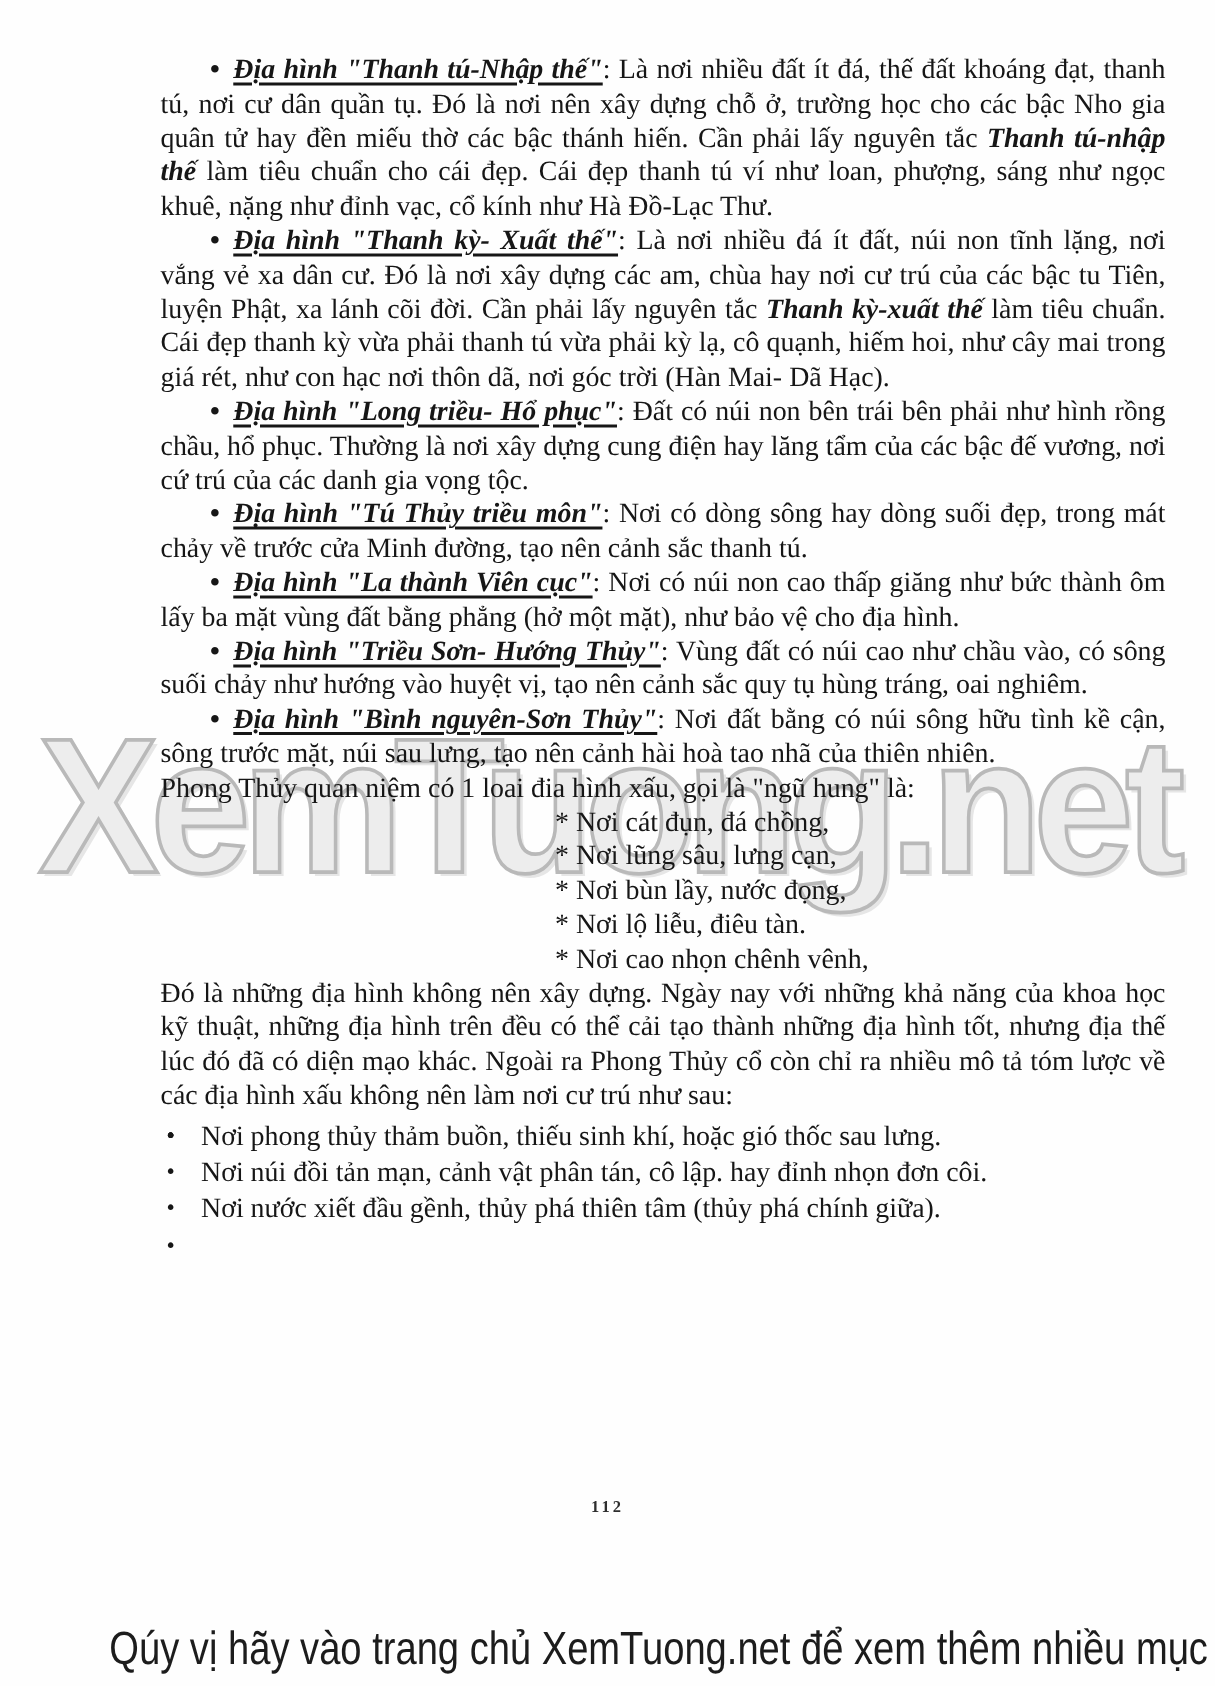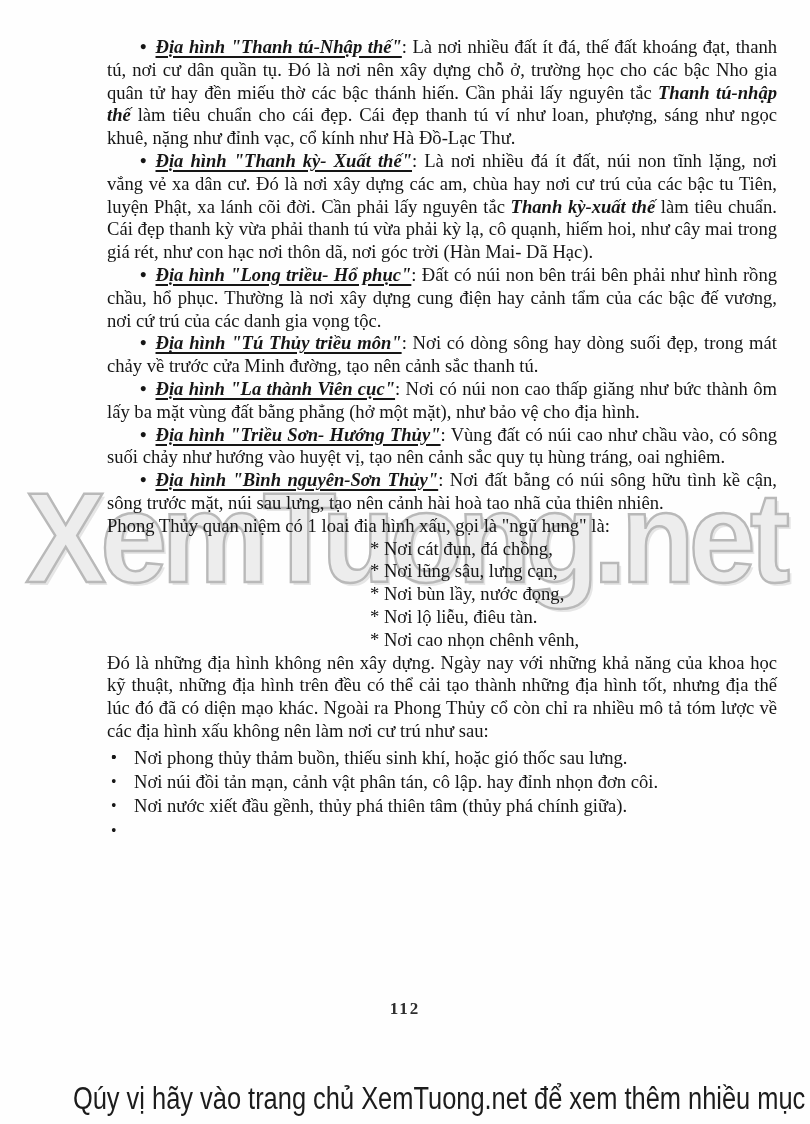--- a/index.html
+++ b/index.html
@@ -88,21 +88,21 @@
     top: 0;
     font-size: 0.85em;
   }
   
   .page-number {
     position: absolute;
     top: 999px;
     left: 0;
     width: 100%;
     text-align: center;
-    font-size: 17px;
+    font-size: 11px;
     letter-spacing: 2px;
     font-weight: bold;
     color: #2e2e2e;
     z-index: 1;
   }
   
   .footer {
     position: absolute;
     bottom: 8px;
     left: 0;
@@ -124,21 +124,21 @@
 <div class="page">
 
   <div class="watermark">XemTuong.net</div>
 
   <div class="content">
 
     <p class="entry"><span class="bullet-marker">•</span><span class="entry-label">Địa hình "Thanh tú-Nhập thế"</span><span>: Là nơi nhiều đất ít đá, thế đất khoáng đạt, thanh tú, nơi cư dân quần tụ. Đó là nơi nên xây dựng chỗ ở, trường học cho các bậc Nho gia quân tử hay đền miếu thờ các bậc thánh hiến. Cần phải lấy nguyên tắc </span><span class="inline-em">Thanh tú-nhập thế</span><span> làm tiêu chuẩn cho cái đẹp. Cái đẹp thanh tú ví như loan, phượng, sáng như ngọc khuê, nặng như đỉnh vạc, cổ kính như Hà Đồ-Lạc Thư.</span></p>
 
     <p class="entry"><span class="bullet-marker">•</span><span class="entry-label">Địa hình "Thanh kỳ- Xuất thế"</span><span>: Là nơi nhiều đá ít đất, núi non tĩnh lặng, nơi vắng vẻ xa dân cư. Đó là nơi xây dựng các am, chùa hay nơi cư trú của các bậc tu Tiên, luyện Phật, xa lánh cõi đời. Cần phải lấy nguyên tắc </span><span class="inline-em">Thanh kỳ-xuất thế</span><span> làm tiêu chuẩn. Cái đẹp thanh kỳ vừa phải thanh tú vừa phải kỳ lạ, cô quạnh, hiếm hoi, như cây mai trong giá rét, như con hạc nơi thôn dã, nơi góc trời (Hàn Mai- Dã Hạc).</span></p>
 
-    <p class="entry"><span class="bullet-marker">•</span><span class="entry-label">Địa hình "Long triều- Hổ phục"</span><span>:  Đất có núi non bên trái bên phải như hình rồng chầu, hổ phục. Thường là nơi xây dựng cung điện hay cảnh tẩm của các bậc đế vương, nơi cứ trú của các danh gia vọng tộc.</span></p>
+    <p class="entry"><span class="bullet-marker">•</span><span class="entry-label">Địa hình "Long triều- Hổ phục"</span><span>:  Đất có núi non bên trái bên phải như hình rồng chầu, hổ phục. Thường là nơi xây dựng cung điện hay lăng tẩm của các bậc đế vương, nơi cứ trú của các danh gia vọng tộc.</span></p>
 
     <p class="entry"><span class="bullet-marker">•</span><span class="entry-label">Địa hình "Tú Thủy triều môn"</span><span>:  Nơi có dòng sông hay dòng suối đẹp, trong mát chảy về trước cửa Minh đường, tạo nên cảnh sắc thanh tú.</span></p>
 
     <p class="entry"><span class="bullet-marker">•</span><span class="entry-label">Địa hình "La thành Viên cục"</span><span>:  Nơi có núi non cao thấp giăng như bức thành ôm lấy ba mặt vùng đất bằng phẳng (hở một mặt), như bảo vệ cho địa hình.</span></p>
 
     <p class="entry"><span class="bullet-marker">•</span><span class="entry-label">Địa hình "Triều Sơn- Hướng Thủy"</span><span>:  Vùng đất có núi cao như chầu vào, có sông suối chảy như hướng vào huyệt vị, tạo nên cảnh sắc quy tụ hùng tráng, oai nghiêm.</span></p>
 
     <p class="entry"><span class="bullet-marker">•</span><span class="entry-label">Địa hình "Bình nguyên-Sơn Thủy"</span><span>:  Nơi đất bằng có núi sông hữu tình kề cận, sông trước mặt, núi sau lưng, tạo nên cảnh hài hoà tao nhã của thiên nhiên.</span></p>
 
 

